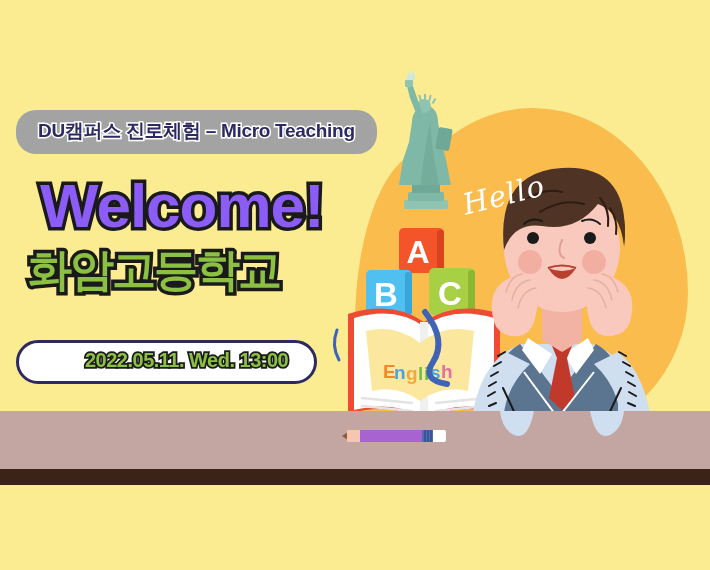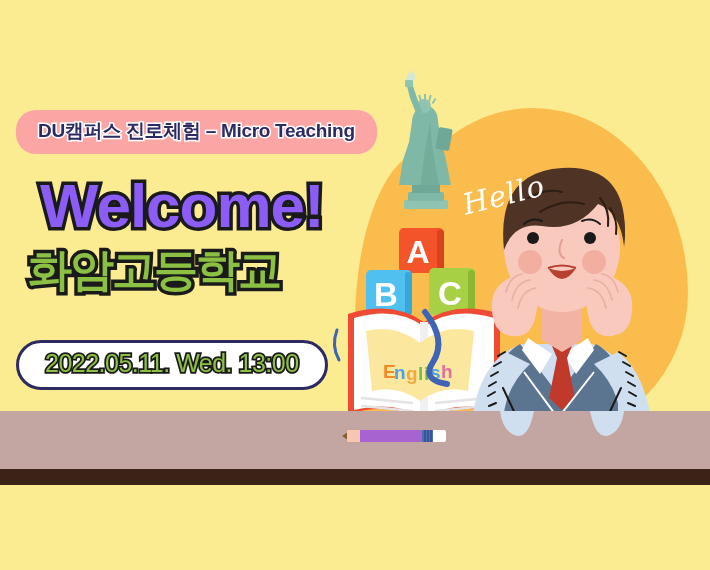--- a/index.html
+++ b/index.html
@@ -48,21 +48,21 @@
     background:#a763cf;}
   .pencil-ferrule{position:absolute;left:80px;top:1px;width:11px;height:12px;
     background:#4f6fb0;}
   .pencil-ferrule i{position:absolute;top:0;width:1.5px;height:12px;background:#3a549a;}
   .pencil-eraser{position:absolute;left:91px;top:1px;width:13px;height:12px;
     background:#ffffff;border-radius:0 2px 2px 0;}
 
   
   .badge{
     position:absolute;left:16px;top:110px;
-    background:#fca5a5;border-radius:20px;
+    background:#a3a3a3;border-radius:20px;
     padding:8px 22px 10px 22px;
     display:inline-block;
   }
   .badge-text{
     font-size:19px;font-weight:bold;letter-spacing:-0.3px;
     color:#2d2a62;
     -webkit-text-stroke:3px #ffffff;
     paint-order:stroke fill;
     white-space:nowrap;
   }
@@ -86,25 +86,26 @@
     white-space:nowrap;
   }
 
   .date-pill{
     position:absolute;left:16px;top:340px;
     background:#ffffff;border:3px solid #2d2a62;
     border-radius:26px;padding:6px 26px 9px 26px;
     display:inline-block;
   }
   .date-text{
-    font-size:25px;font-weight:normal;letter-spacing:-0.5px;
+    font-size:20px;font-weight:bold;letter-spacing:-0.5px;
     color:#8cc043;
     -webkit-text-stroke:3.5px #1a1a1a;
     paint-order:stroke fill;
     white-space:nowrap;
+    margin-left:40px;
   }
 
   
   .hello{
     position:absolute;left:462px;top:178px;
     transform:rotate(-14deg);
     font-family:"DejaVu Serif",serif;
     font-style:italic;font-size:29px;color:#ffffff;
     letter-spacing:1px;
   }

